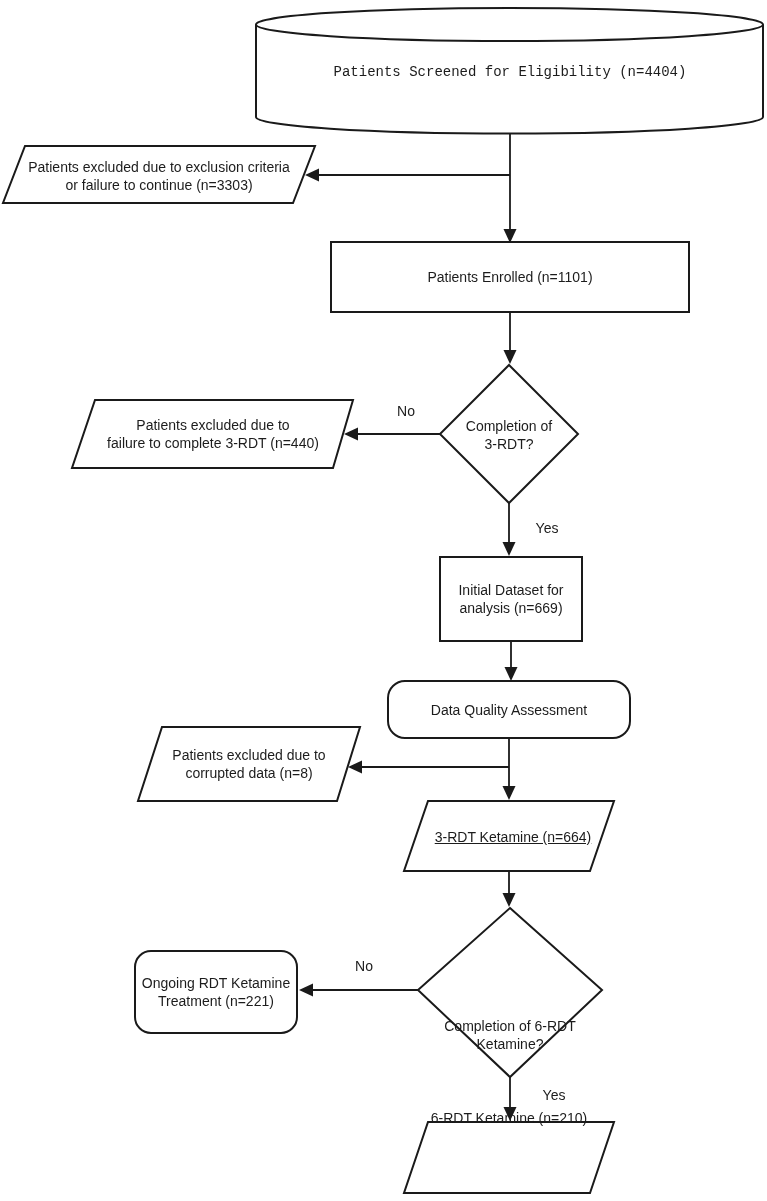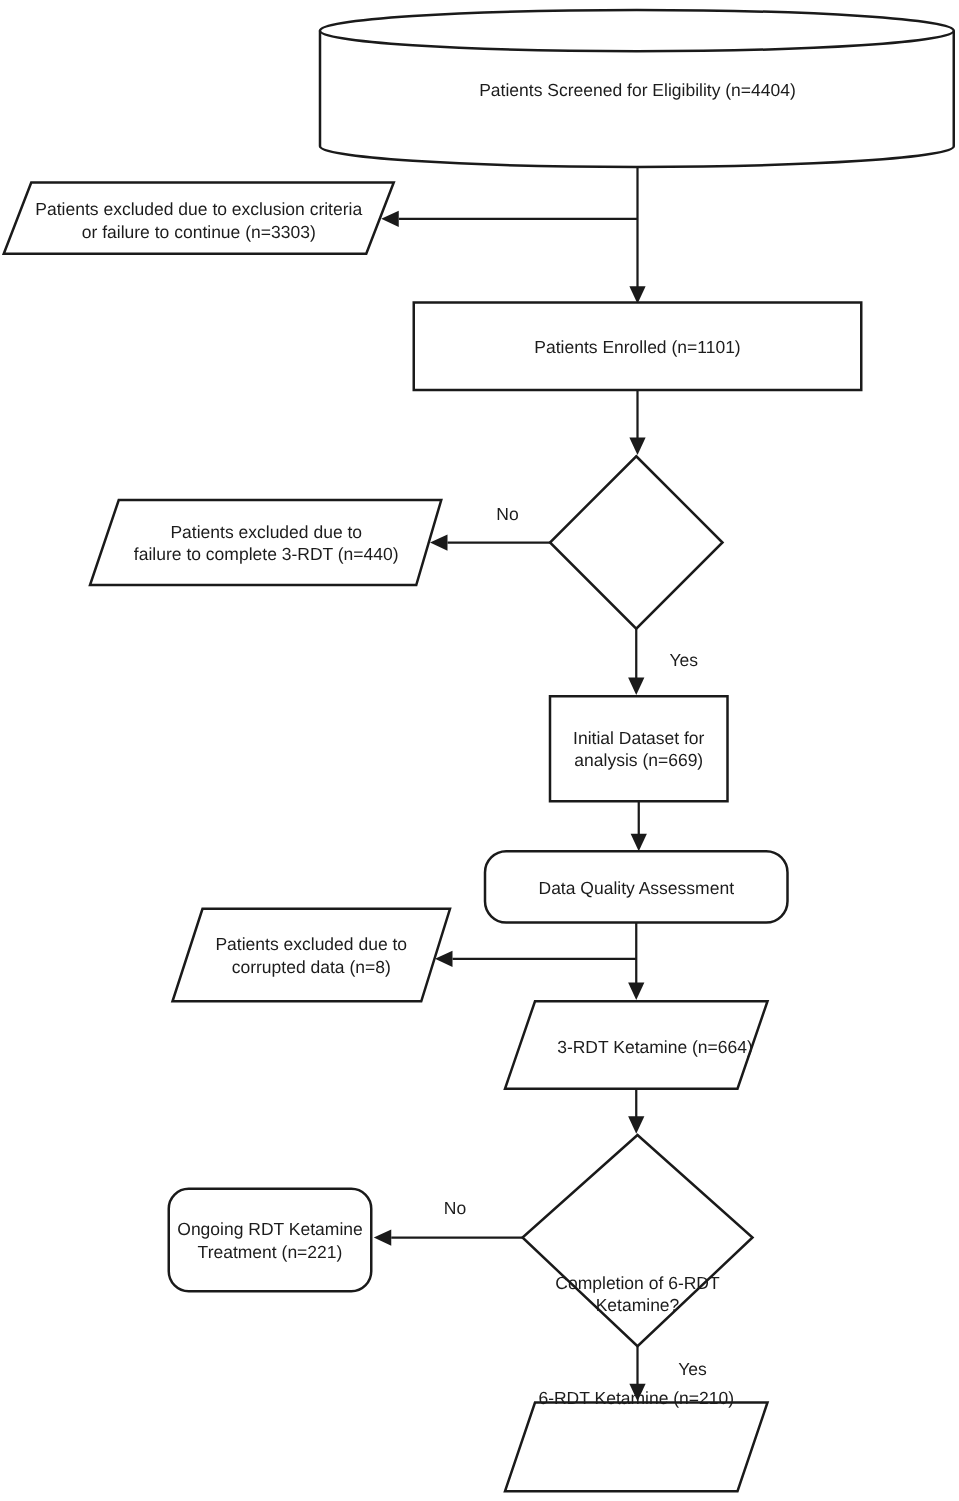--- a/index.html
+++ b/index.html
@@ -110,33 +110,37 @@
       <path d="M428 801 L614 801 L590 871 L404 871 Z"></path>
 
       <path d="M510 908 L602 990 L510 1077 L418 990 Z"></path>
 
       <rect x="135" y="951" width="162" height="82" rx="16" ry="16"></rect>
 
       <path d="M428 1122 L614 1122 L590 1193 L404 1193 Z"></path>
     </g>
   </svg>
 
-  <div class="label" style="left:260px; top:63px; width:500px;">
+  <div class="label" style="left:260px; top:63px; width:500px;font-family:Liberation Mono, monospace;">
     <div>Patients Screened for Eligibility (n=4404)</div>
   </div>
 
   <div class="label" style="left:14px; top:158px; width:290px;">
     <div>Patients excluded due to exclusion criteria</div>
     <div>or failure to continue (n=3303)</div>
   </div>
 
   <div class="label" style="left:340px; top:268px; width:340px;">
     <div>Patients Enrolled (n=1101)</div>
   </div>
 
+  <div class="label" style="left:424px; top:417px; width:170px;">
+    <div>Completion of</div>
+    <div>3-RDT?</div>
+  </div>
 
   <div class="label" style="left:386px; top:402px; width:40px;">No</div>
 
   <div class="label" style="left:68px; top:416px; width:290px;">
     <div>Patients excluded due to</div>
     <div>failure to complete 3-RDT (n=440)</div>
   </div>
 
   <div class="label" style="left:527px; top:519px; width:40px;">Yes</div>
 
@@ -147,21 +151,21 @@
 
   <div class="label" style="left:389px; top:701px; width:240px;">
     <div>Data Quality Assessment</div>
   </div>
 
   <div class="label" style="left:124px; top:746px; width:250px;">
     <div>Patients excluded due to</div>
     <div>corrupted data (n=8)</div>
   </div>
 
-  <div class="label" style="left:414px; top:828px; width:220px;">
+  <div class="label" style="left:403px; top:828px; width:220px;text-decoration:underline;">
     <div>3-RDT Ketamine (n=664)</div>
   </div>
 
   <div class="label" style="left:410px; top:976px; width:200px;margin-top:41px;">
     <div>Completion of 6-RDT</div>
     <div>Ketamine?</div>
   </div>
 
   <div class="label" style="left:344px; top:957px; width:40px;">No</div>
 

